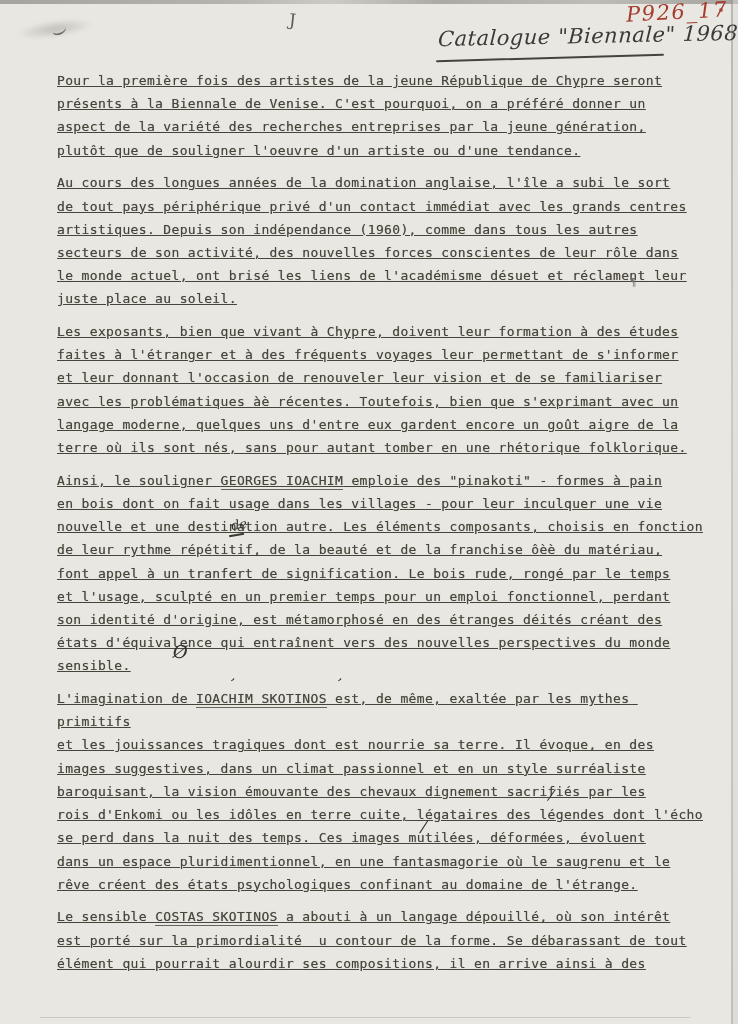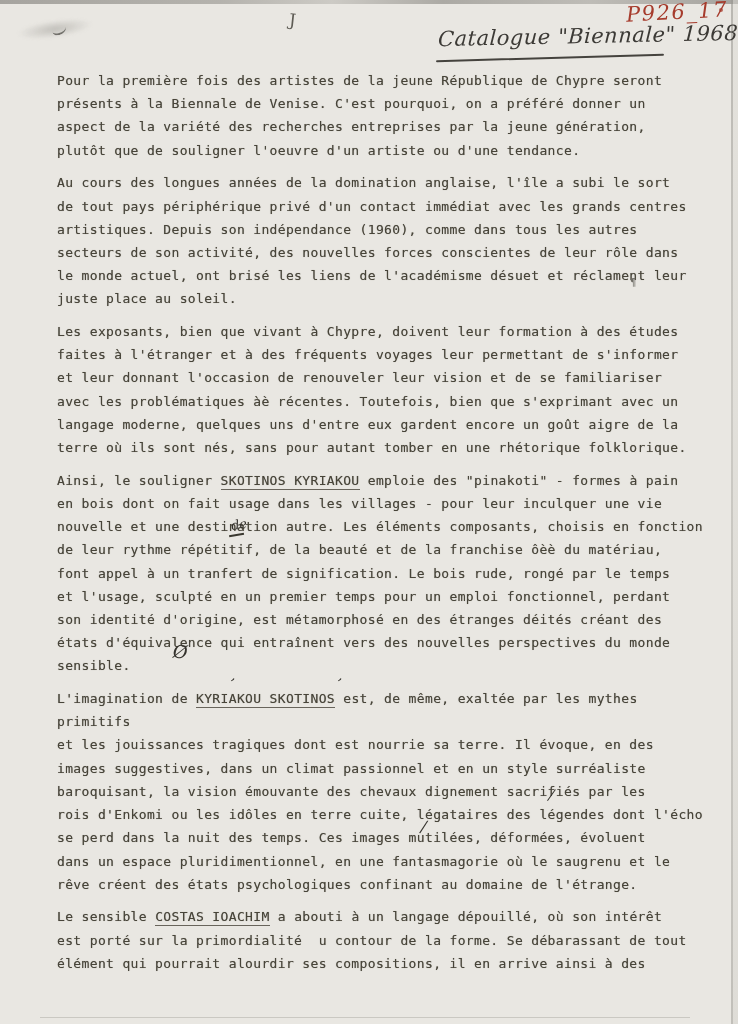--- a/index.html
+++ b/index.html
@@ -46,20 +46,21 @@
     transform:rotate(-1.2deg) skewX(-4deg);}
   .title-underline{position:absolute;left:436px;top:57px;width:228px;height:2px;
     background:#45433e;transform:rotate(-1.6deg);border-radius:2px;}
 
   .body{position:absolute;left:57px;top:69px;width:652px;color:#474439;}
   .para{
     white-space:pre-wrap;
     font-size:13px;line-height:23.2px;letter-spacing:.35px;
     margin:0 0 9.5px 0;
     text-shadow:0 0 .7px rgba(71,68,57,.55);
+    text-decoration:underline;
   }
   .para .name{border-bottom:1.3px solid rgba(71,68,57,.8);padding-bottom:1px;}
 
   .pmark{position:absolute;left:630px;top:276px;font-size:11px;color:#6f6d66;
     transform:scaleX(.9);}
 
   .hand{position:absolute;font-family:"DejaVu Serif","Liberation Serif",serif;
     font-style:italic;color:#34322d;}
   .ins-de{left:231px;top:517px;font-size:13px;transform:rotate(-10deg);}
   .ins-de-strike{position:absolute;left:229px;top:534px;width:15px;height:1.5px;
@@ -99,38 +100,38 @@
 artistiques. Depuis son indépendance (1960), comme dans tous les autres
 secteurs de son activité, des nouvelles forces conscientes de leur rôle dans
 le monde actuel, ont brisé les liens de l'académisme désuet et réclament leur
 juste place au soleil.</span></div>
     <div class="para"><span>Les exposants, bien que vivant à Chypre, doivent leur formation à des études
 faites à l'étranger et à des fréquents voyages leur permettant de s'informer
 et leur donnant l'occasion de renouveler leur vision et de se familiariser
 avec les problématiques àè récentes. Toutefois, bien que s'exprimant avec un
 langage moderne, quelques uns d'entre eux gardent encore un goût aigre de la
 terre où ils sont nés, sans pour autant tomber en une rhétorique folklorique.</span></div>
-    <div class="para"><span>Ainsi, le souligner </span><span class="name">SKOTINOS KYRIAKOU</span><span> emploie des "pinakoti" - formes à pain
+    <div class="para"><span>Ainsi, le souligner </span><span class="name">GEORGES IOACHIM</span><span> emploie des "pinakoti" - formes à pain
 en bois dont on fait usage dans les villages - pour leur inculquer une vie
 nouvelle et une destination autre. Les éléments composants, choisis en fonction
 de leur rythme répétitif, de la beauté et de la franchise ôèè du matériau,
 font appel à un tranfert de signification. Le bois rude, rongé par le temps
 et l'usage, sculpté en un premier temps pour un emploi fonctionnel, perdant
 son identité d'origine, est métamorphosé en des étranges déités créant des
 états d'équivalence qui entraînent vers des nouvelles perspectives du monde
 sensible.</span></div>
-    <div class="para"><span>L'imagination de </span><span class="name">KYRIAKOU SKOTINOS</span><span> est, de même, exaltée par les mythes primitifs
+    <div class="para"><span>L'imagination de </span><span class="name">IOACHIM SKOTINOS</span><span> est, de même, exaltée par les mythes primitifs
 et les jouissances tragiques dont est nourrie sa terre. Il évoque, en des
 images suggestives, dans un climat passionnel et en un style surréaliste
 baroquisant, la vision émouvante des chevaux dignement sacrifiés par les
 rois d'Enkomi ou les idôles en terre cuite, légataires des légendes dont l'écho
 se perd dans la nuit des temps. Ces images mutilées, déformées, évoluent
 dans un espace pluridimentionnel, en une fantasmagorie où le saugrenu et le
 rêve créent des états psychologiques confinant au domaine de l'étrange.</span></div>
-    <div class="para"><span>Le sensible </span><span class="name">COSTAS IOACHIM</span><span> a abouti à un langage dépouillé, où son intérêt
+    <div class="para"><span>Le sensible </span><span class="name">COSTAS SKOTINOS</span><span> a abouti à un langage dépouillé, où son intérêt
 est porté sur la primordialité  u contour de la forme. Se débarassant de tout
 élément qui pourrait alourdir ses compositions, il en arrive ainsi à des</span></div>
   </div>
 
   <span class="pmark">¶</span>
 
   <span class="hand ins-de">de</span>
   <div class="ins-de-strike"></div>
   <span class="hand ins-o">O̸</span>
   <span class="hand slash-evoluent">/</span>

